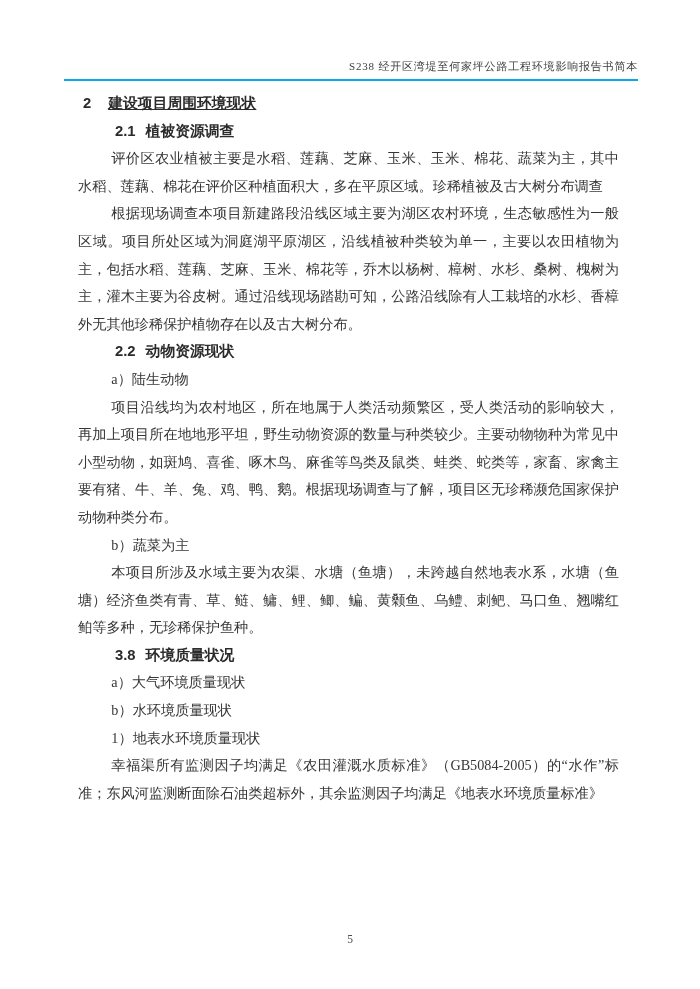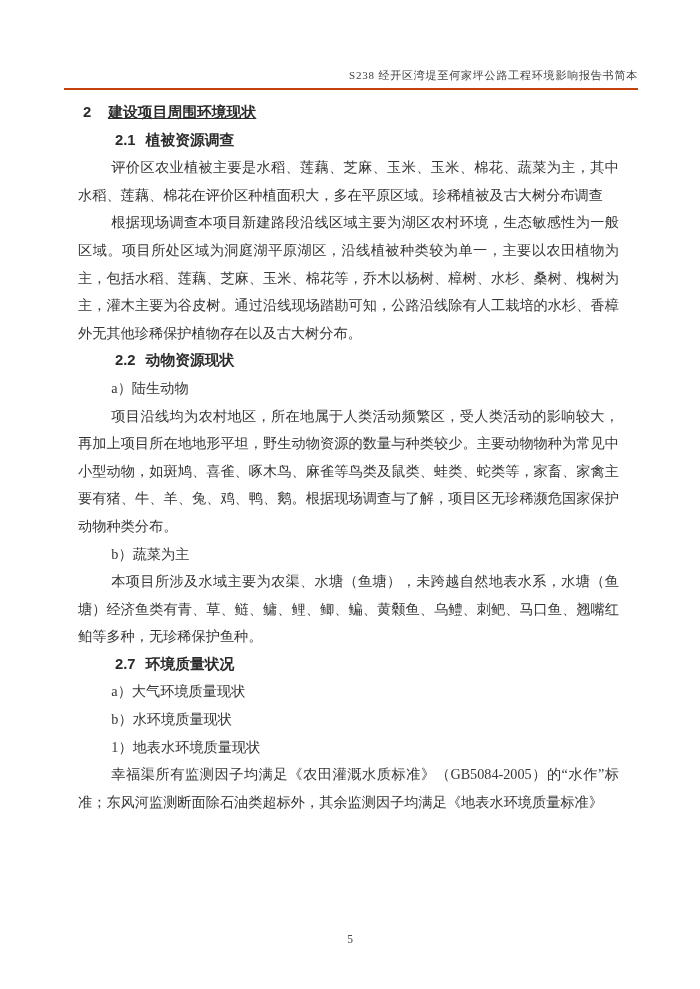--- a/index.html
+++ b/index.html
@@ -10,24 +10,24 @@
     position: relative;
     width: 700px;
     height: 989px;
     margin: 0 auto;
     background: #ffffff;
     color: #343434;
     overflow: hidden;
   }
 
   .doc-header {
-    margin: 10px 62px 0 64px;
+    margin: 1px 62px 0 64px;
     padding-top: 58px;
     padding-bottom: 6px;
-    border-bottom: 2px solid #c2410c;
+    border-bottom: 2px solid #0ea5e9;
     text-align: right;
     font-size: 11px;
     line-height: 14px;
     letter-spacing: 0.8px;
     color: #3c3c3c;
   }
 
   .doc-body {
     width: 541px;
     margin: 9px auto 0 78px;
@@ -90,21 +90,21 @@
 
     <p class="para">a）陆生动物</p>
 
     <p class="para">项目沿线均为农村地区，所在地属于人类活动频繁区，受人类活动的影响较大，再加上项目所在地地形平坦，野生动物资源的数量与种类较少。主要动物物种为常见中小型动物，如斑鸠、喜雀、啄木鸟、麻雀等鸟类及鼠类、蛙类、蛇类等，家畜、家禽主要有猪、牛、羊、兔、鸡、鸭、鹅。根据现场调查与了解，项目区无珍稀濒危国家保护动物种类分布。</p>
 
     <p class="para">b）蔬菜为主</p>
 
     <p class="para">本项目所涉及水域主要为农渠、水塘（鱼塘），未跨越自然地表水系，水塘（鱼塘）经济鱼类有青、草、鲢、鳙、鲤、鲫、鳊、黄颡鱼、乌鳢、刺鲃、马口鱼、翘嘴红鲌等多种，无珍稀保护鱼种。</p>
 
     <div class="h2">
-      <span class="hnum">2.7</span><span>环境质量状况</span>
+      <span class="hnum">3.8</span><span>环境质量状况</span>
     </div>
 
     <p class="para">a）大气环境质量现状</p>
 
 
     <p class="para">b）水环境质量现状</p>
 
     <p class="para">1）地表水环境质量现状</p>
 
     <p class="para">幸福渠所有监测因子均满足《农田灌溉水质标准》（GB5084-2005）的“水作”标准；东风河监测断面除石油类超标外，其余监测因子均满足《地表水环境质量标准》</p>

